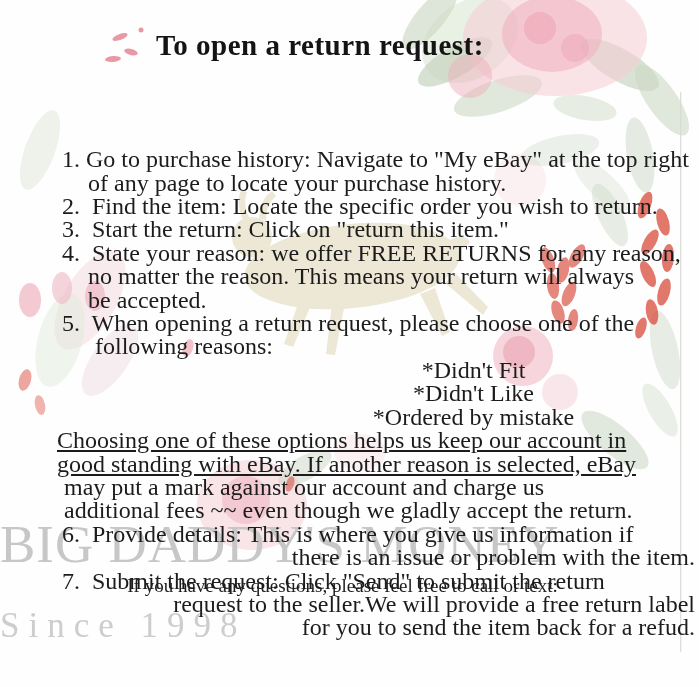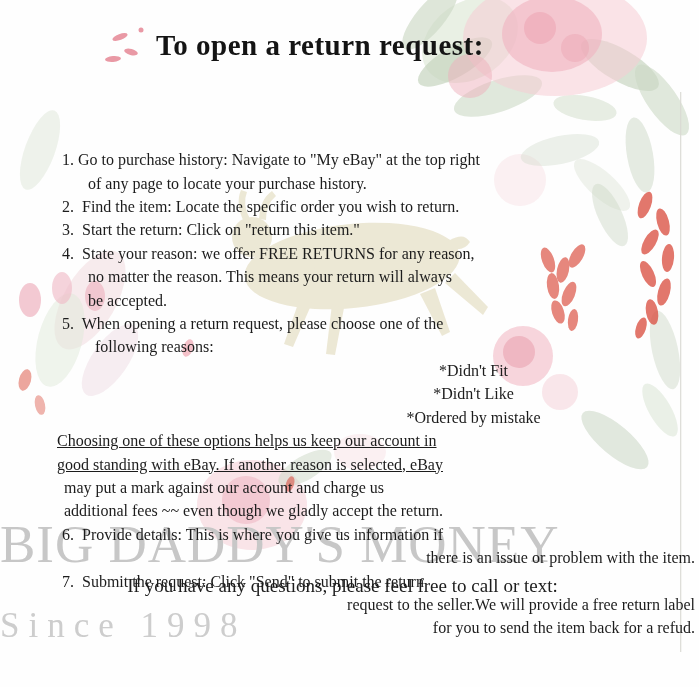--- a/index.html
+++ b/index.html
@@ -23,21 +23,21 @@
     color:#cdcdcd;white-space:nowrap;
   }
   
   .textlayer{position:absolute;z-index:3;left:0;top:0;width:699px;height:490px;}
   .page-title{
     position:absolute;left:0;top:29px;width:640px;text-align:center;
     font-size:29px;font-weight:bold;letter-spacing:.5px;color:#141414;
   }
   .instructions{
     position:absolute;left:50px;top:78px;width:645px;
-    font-size:16px;line-height:23.4px;white-space:pre;
+    font-size:24px;line-height:23.4px;white-space:pre;
   }
   .line{display:block;}
   .ind-0{padding-left:12px;}
   .ind-1{padding-left:38px;font-family:Liberation Serif, serif;}
   .ind-2{padding-left:45px;}
   .ind-3{padding-left:202px;text-align:center;}
   .ind-4{padding-left:7px;text-decoration:underline;}
   .ind-5{padding-left:14px;}
   .ind-6{padding-left:44px;text-align:right;}
   .contact-note{

